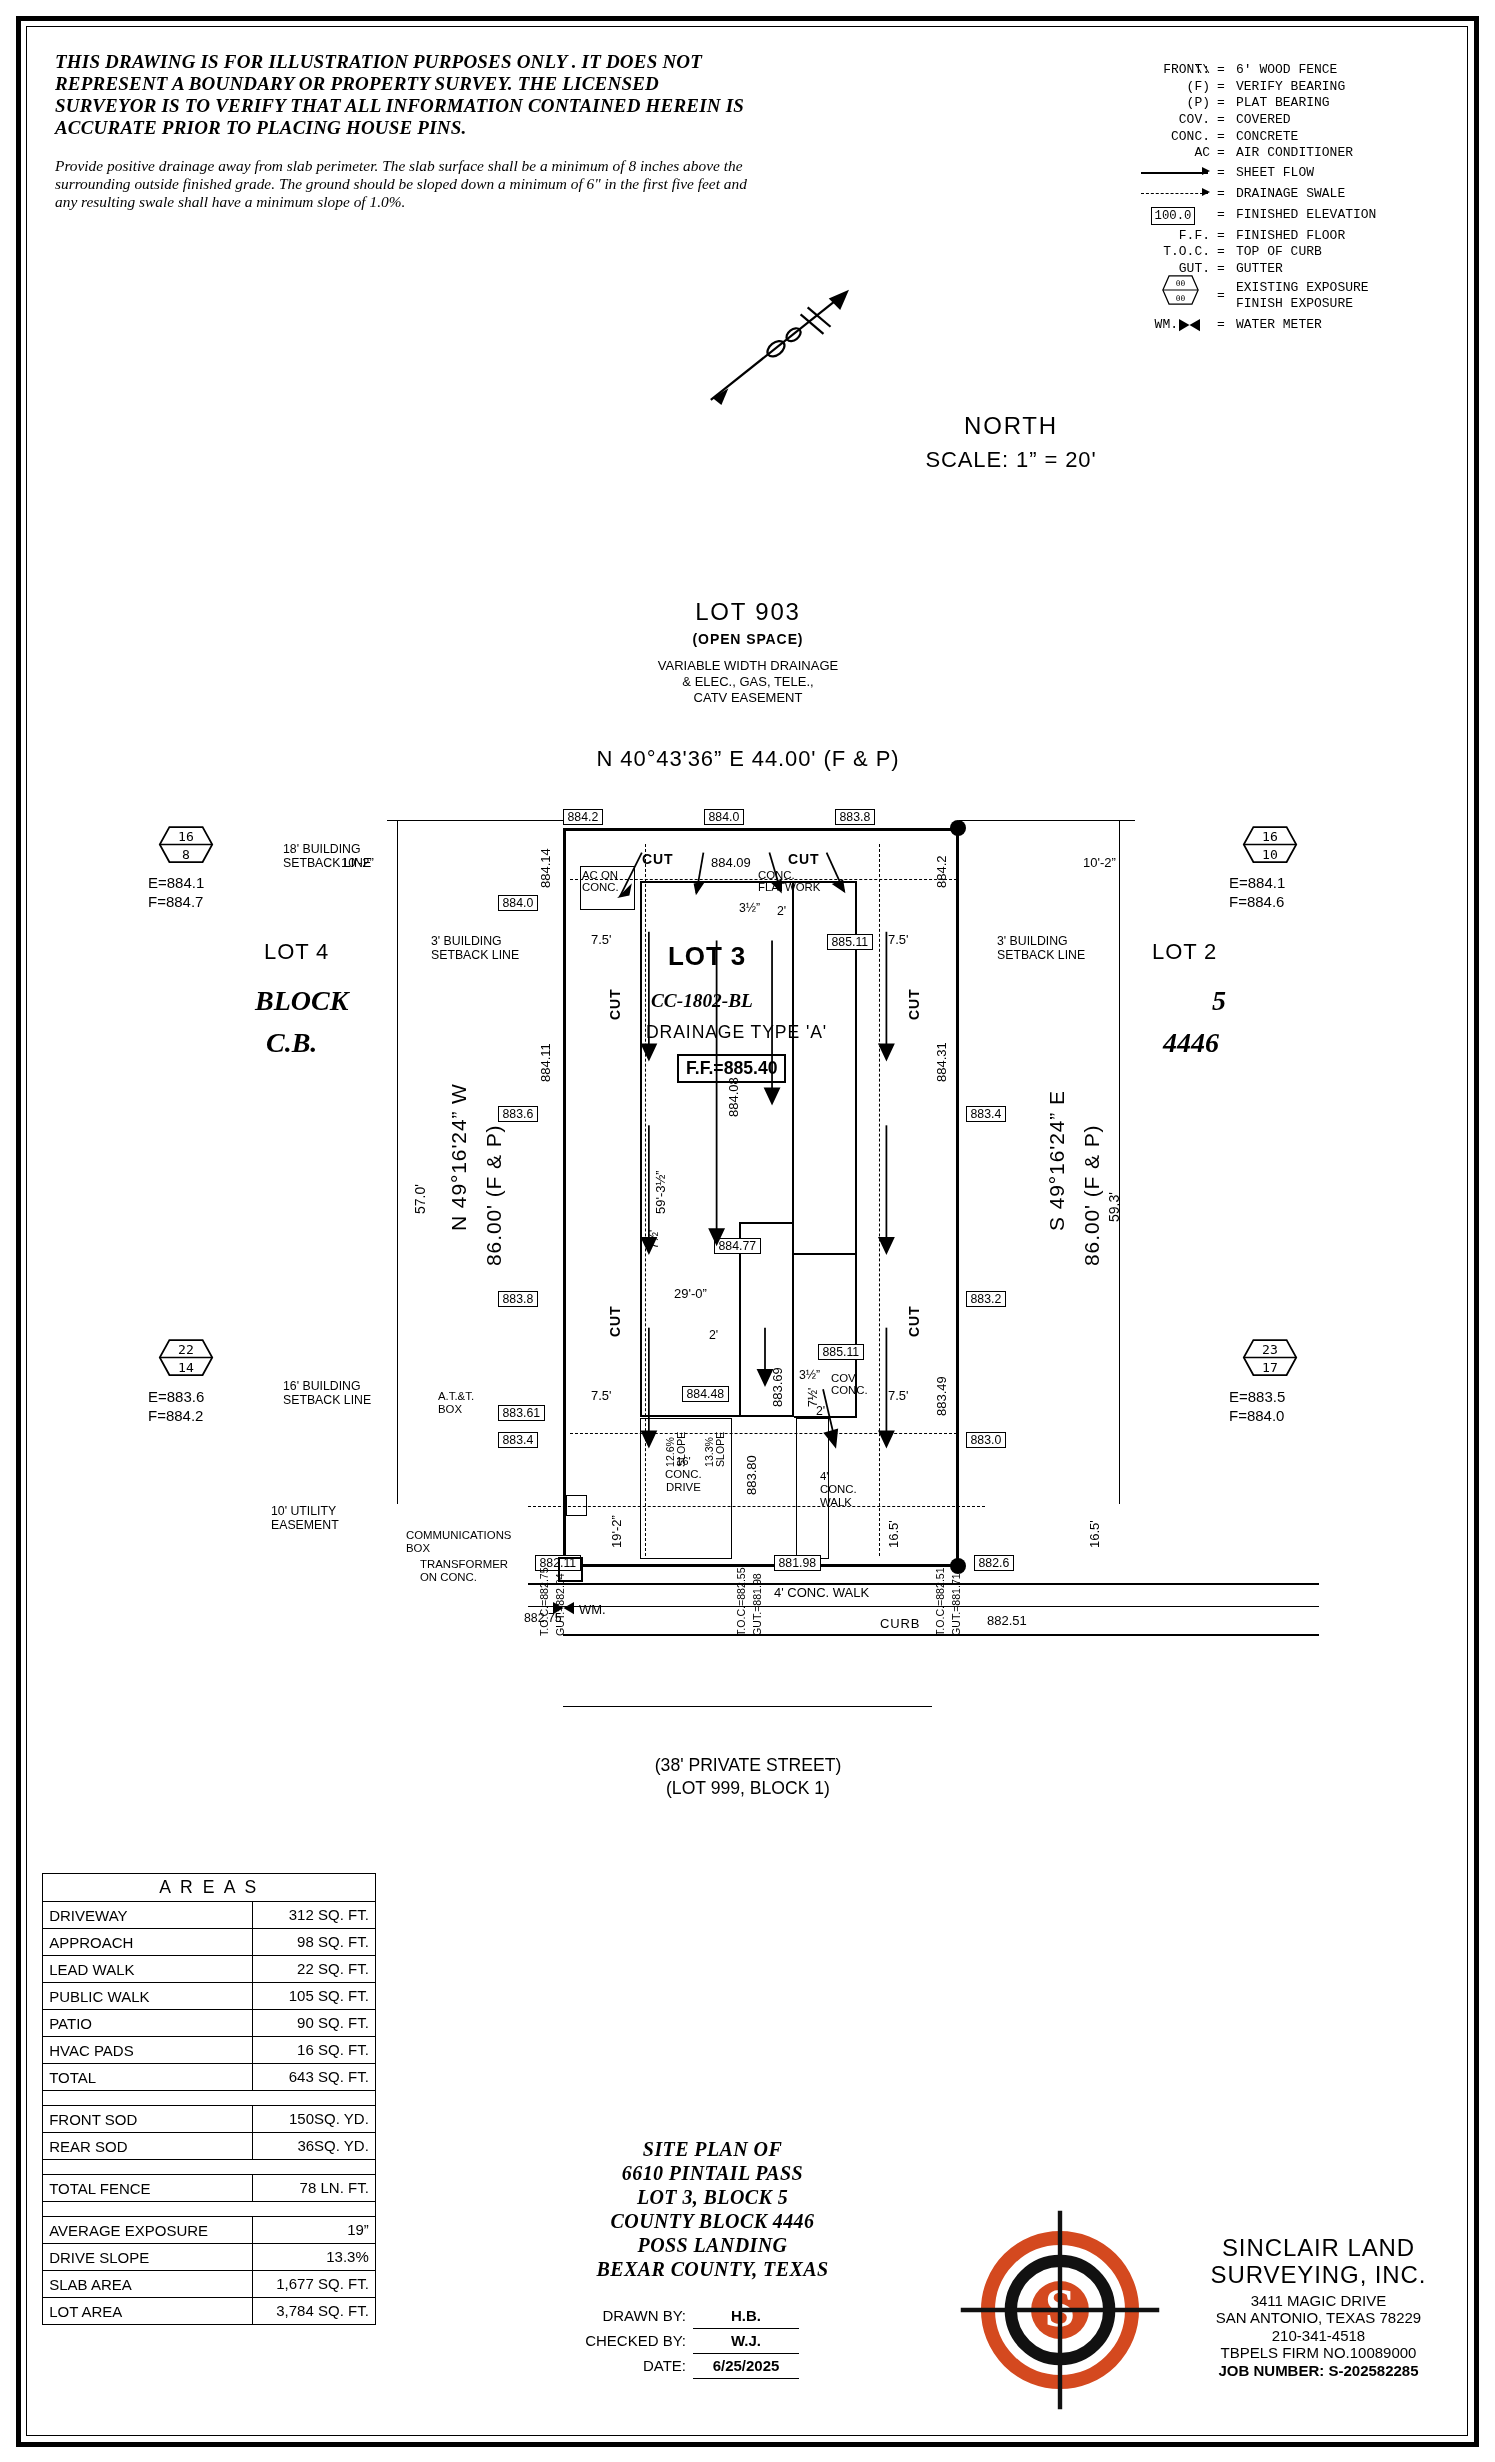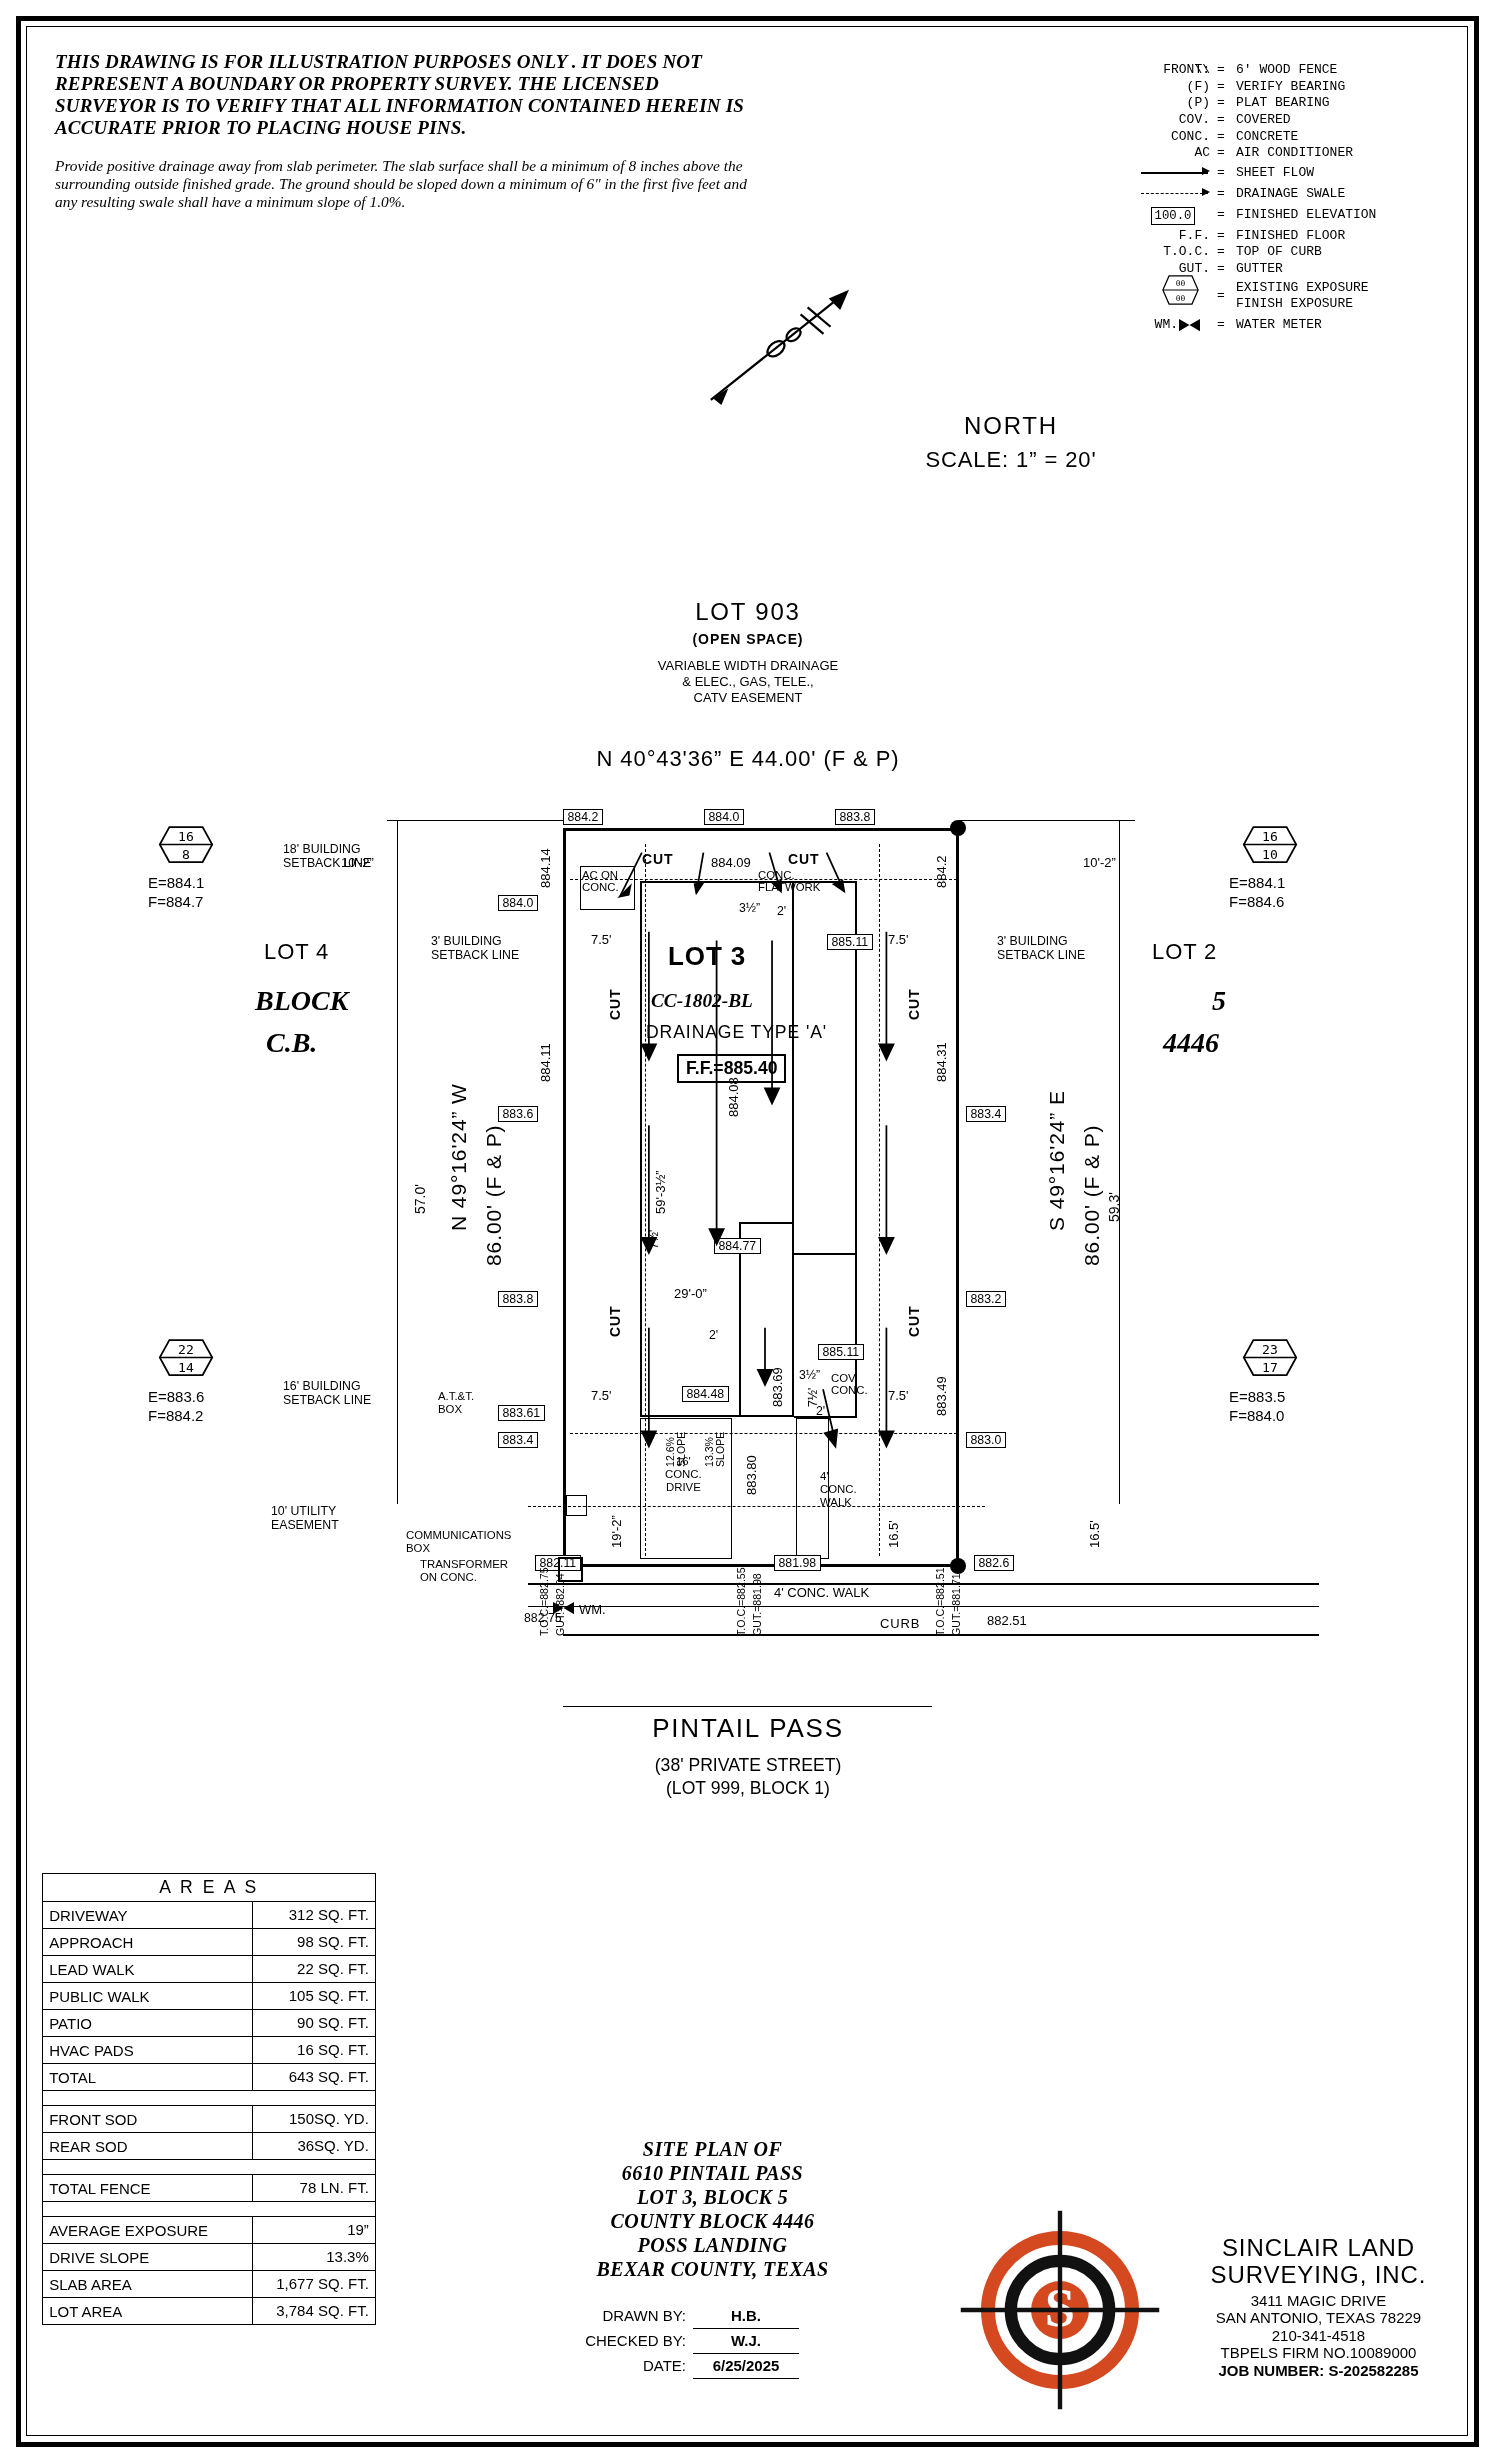--- a/index.html
+++ b/index.html
@@ -407,21 +407,20 @@
         <polygon points="195,465 187,448 203,448" fill="#000"></polygon>
       <line x1="258" y1="120" x2="258" y2="300"></line>
         <polygon points="258,305 250,288 266,288" fill="#000"></polygon>
       <line x1="250" y1="560" x2="250" y2="620"></line>
         <polygon points="250,625 242,608 258,608" fill="#000"></polygon>
       <line x1="316" y1="630" x2="330" y2="690"></line>
         <polygon points="330,695 318,680 332,676" fill="#000"></polygon>
     </g>
   </svg>
 
-  <div class="t" style="left:440px;top:1713px;width:616px;text-align:center;font-size:26px;letter-spacing:1.8px;">PINTAIL PASS</div>
   <div class="t" style="left:440px;top:1755px;width:616px;text-align:center;font-size:17.6px;">(38' PRIVATE STREET)</div>
   <div class="t" style="left:440px;top:1778px;width:616px;text-align:center;font-size:17.6px;">(LOT 999, BLOCK 1)</div>
   <div class="hline" style="left:563px;top:1706px;width:369px;height:1.3px;"></div>
 
   <div class="areas">
     <div class="hdr">A R E A S</div>
     <div class="arow">
         <span class="nm">DRIVEWAY</span>
         <span class="vl">312 SQ. FT.</span>
       </div>

